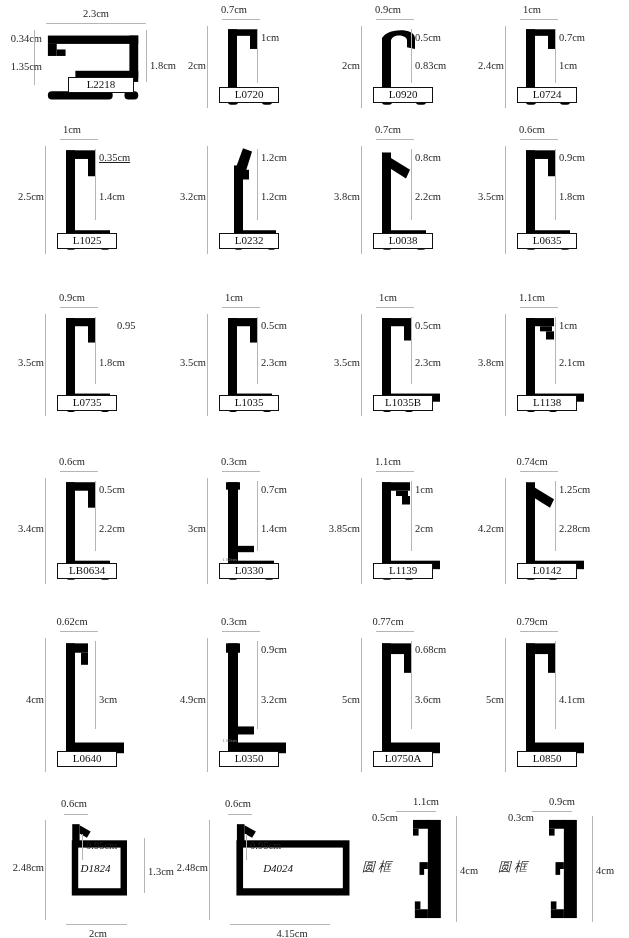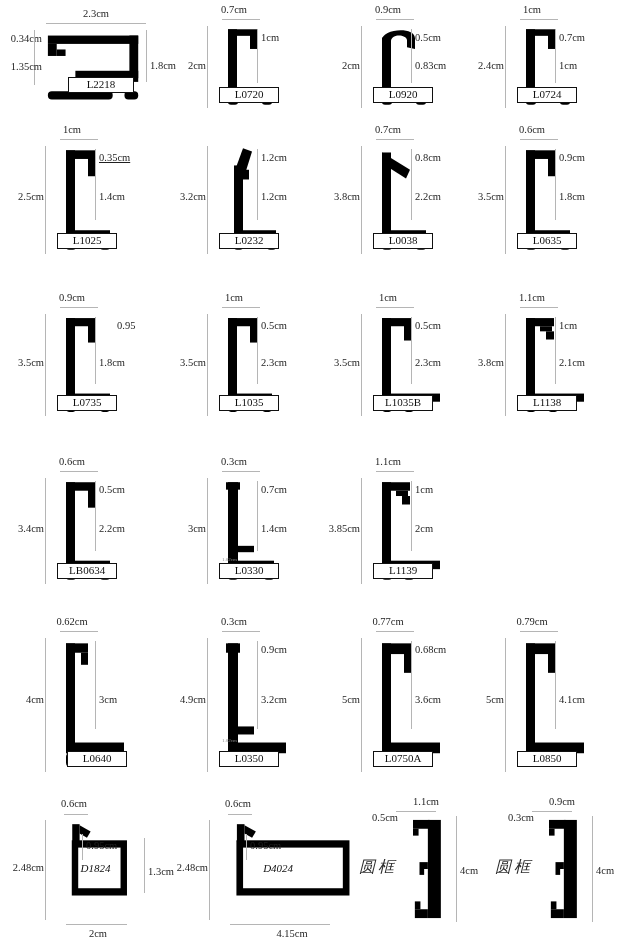--- a/index.html
+++ b/index.html
@@ -28,21 +28,21 @@
     position:absolute;
     font-size:11px;
     line-height:13px;
     text-align:center;
     background:#ffffff;
     border:1.5px solid #101010;
     color:#101010;
     padding:0 1px 1px 1px;
   }
   .model.noborder{border:none;background:transparent;font-style:italic;}
-  .model.cn{font-size:16px;letter-spacing:3px;color:#2e2e2e;}
+  .model.cn{font-size:13px;letter-spacing:3px;color:#2e2e2e;}
 </style>
 </head>
 <body>
 
 <div id="sheet">
     <div class="cell" style="left: 8px; top: 4px; width: 178px; height: 112px;">
       <div class="profile" style="left: 34px; top: 26px; width: 108px; height: 76px;">
         <svg width="108" height="76" viewBox="0 0 110 82" preserveAspectRatio="none" fill="#000000">
           <rect x="6" y="6" width="92" height="9"></rect>
           <rect x="6" y="15" width="9" height="13"></rect>
@@ -337,39 +337,59 @@
       </div>
       <span class="dim" style="left: 18px; top: 6px; width: 88px; text-align: center;">1.1cm</span>
       <div class="dline" style="left: 50px; top: 21px; width: 38px; height: 1px; background: rgb(181, 181, 181);"></div>
       <span class="dim" style="left: -10px; top: 72.52px; width: 44px; text-align: right;">3.85cm</span>
       <div class="dline" style="left: 35px; top: 28px; width: 1px; height: 106px; background: rgb(181, 181, 181);"></div>
       <div class="dline" style="left: 85px; top: 31px; width: 1px; height: 69.96px; background: rgb(181, 181, 181);"></div>
       <span class="dim" style="left: 89px; top: 34px; width: 62px;">1cm</span>
       <span class="dim" style="left: 89px; top: 72.52px; width: 62px;">2cm</span>
       <span class="model" style="left: 47px; top: 113px; width: 56.24px;">L1139</span>
     </div>
+    <div class="cell" style="left: 470px; top: 450px; width: 150px; height: 148px;">
+      <div class="profile" style="left: 42px; top: 28px; width: 76px; height: 106px;">
+        <svg width="76" height="106" viewBox="0 0 76 100" preserveAspectRatio="none" fill="#000000">
+          <rect x="14" y="4" width="9" height="82"></rect>
+          <path d="M14,4 L42,20 L38,28 L14,14 Z"></path>
+          <rect x="14" y="78" width="58" height="8"></rect>
+          <rect x="50" y="86" width="8" height="8"></rect>
+          <rect x="14" y="86" width="10" height="10" rx="3"></rect>
+          <rect x="36" y="86" width="10" height="10" rx="3"></rect>
+        </svg>
+      </div>
+      <span class="dim" style="left: 18px; top: 6px; width: 88px; text-align: center;">0.74cm</span>
+      <div class="dline" style="left: 50px; top: 21px; width: 38px; height: 1px; background: rgb(181, 181, 181);"></div>
+      <span class="dim" style="left: -10px; top: 72.52px; width: 44px; text-align: right;">4.2cm</span>
+      <div class="dline" style="left: 35px; top: 28px; width: 1px; height: 106px; background: rgb(181, 181, 181);"></div>
+      <div class="dline" style="left: 85px; top: 31px; width: 1px; height: 69.96px; background: rgb(181, 181, 181);"></div>
+      <span class="dim" style="left: 89px; top: 34px; width: 62px;">1.25cm</span>
+      <span class="dim" style="left: 89px; top: 72.52px; width: 62px;">2.28cm</span>
+      <span class="model" style="left: 47px; top: 113px; width: 56.24px;">L0142</span>
+    </div>
     <div class="cell" style="left: 10px; top: 610px; width: 150px; height: 176px;">
       <div class="profile" style="left: 42px; top: 28px; width: 76px; height: 134px;">
         <svg width="76" height="134" viewBox="0 0 76 100" preserveAspectRatio="none" fill="#000000">
           <rect x="14" y="4" width="9" height="82"></rect>
           <rect x="14" y="4" width="22" height="7"></rect>
           <rect x="29" y="11" width="7" height="9"></rect>
           <rect x="14" y="78" width="58" height="8"></rect>
           <rect x="50" y="86" width="8" height="8"></rect>
           <rect x="14" y="86" width="10" height="10" rx="3"></rect>
           <rect x="36" y="86" width="10" height="10" rx="3"></rect>
         </svg>
       </div>
       <span class="dim" style="left: 18px; top: 6px; width: 88px; text-align: center;">0.62cm</span>
       <div class="dline" style="left: 50px; top: 21px; width: 38px; height: 1px; background: rgb(181, 181, 181);"></div>
       <span class="dim" style="left: -10px; top: 84.28px; width: 44px; text-align: right;">4cm</span>
       <div class="dline" style="left: 35px; top: 28px; width: 1px; height: 134px; background: rgb(181, 181, 181);"></div>
       <div class="dline" style="left: 85px; top: 31px; width: 1px; height: 88.44px; background: rgb(181, 181, 181);"></div>
       <span class="dim" style="left: 89px; top: 84.28px; width: 62px;">3cm</span>
-      <span class="model" style="left: 47px; top: 141px; width: 56.24px; margin-left: 10px;">L0640</span>
+      <span class="model" style="left: 47px; top: 141px; width: 56.24px;">L0640</span>
     </div>
     <div class="cell" style="left: 172px; top: 610px; width: 150px; height: 176px;">
       <div class="profile" style="left: 42px; top: 28px; width: 76px; height: 134px;">
         <svg width="76" height="134" viewBox="0 0 76 100" preserveAspectRatio="none" fill="#000000">
           <rect x="12" y="4" width="14" height="7"></rect>
           <rect x="14" y="4" width="10" height="82"></rect>
           <rect x="24" y="66" width="16" height="6"></rect>
           <rect x="14" y="78" width="58" height="8"></rect>
           <rect x="50" y="86" width="8" height="8"></rect>
           <rect x="14" y="86" width="10" height="10" rx="3"></rect>

